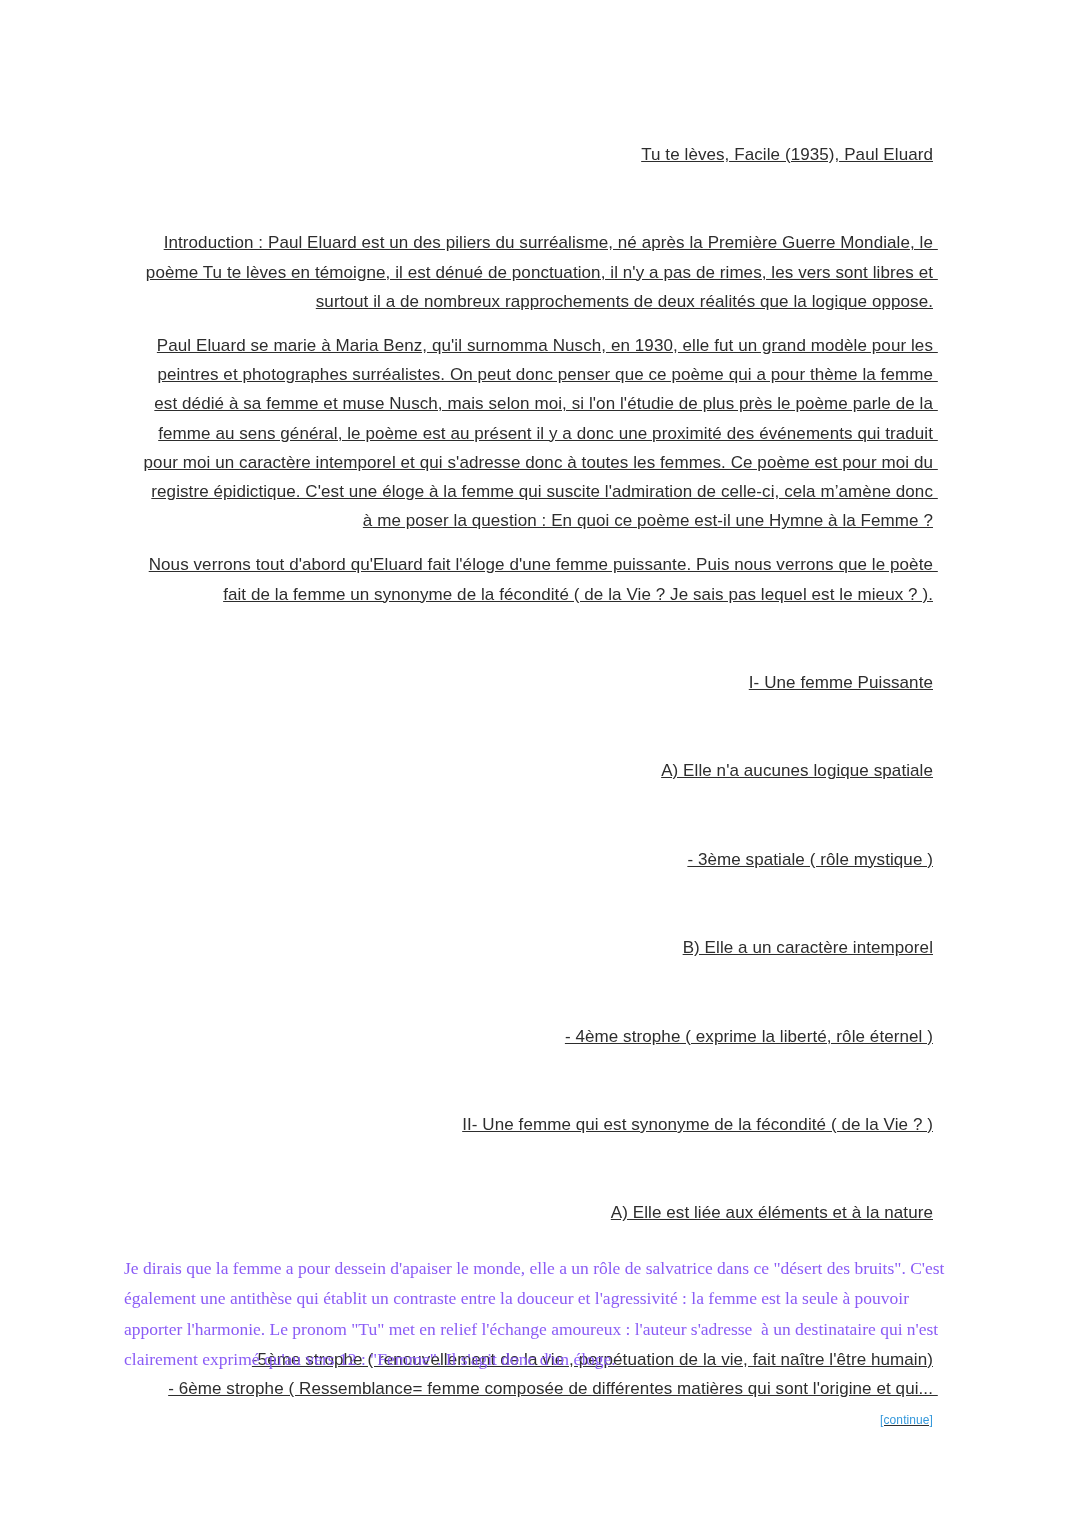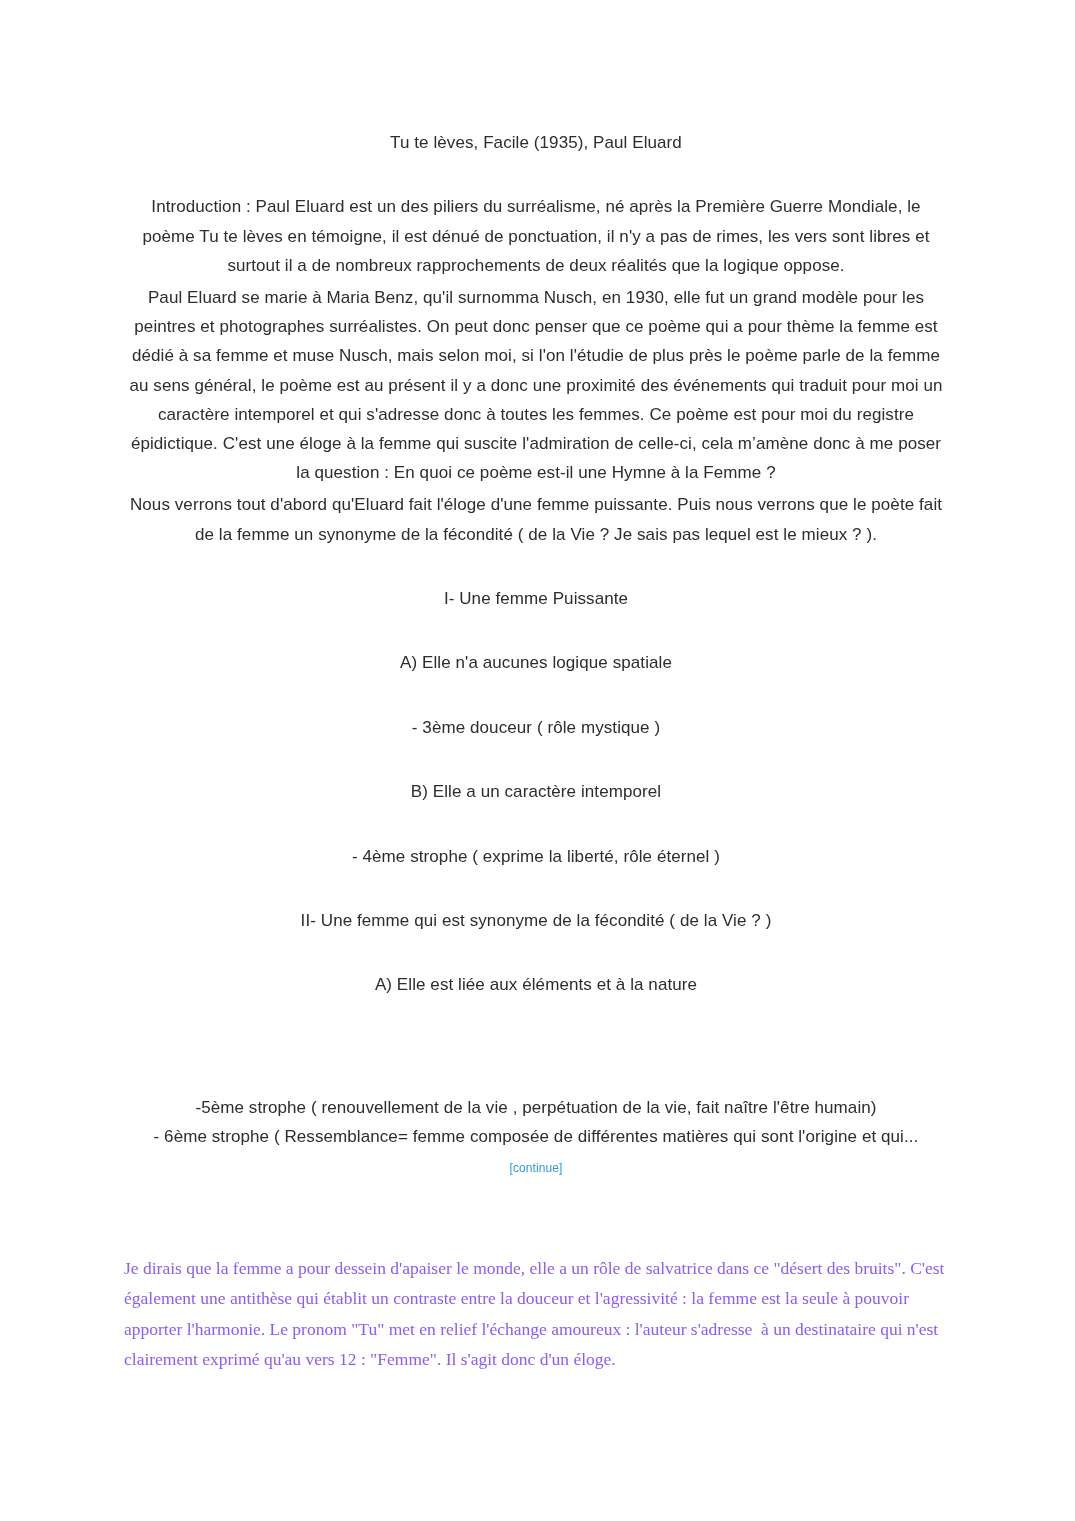--- a/index.html
+++ b/index.html
@@ -28,28 +28,29 @@
   
   .doc-body {
     position: absolute;
     left: 124px;
     top: 125px;
     width: 824px;
   }
 
   .doc-body p,
   .doc-body div.line-group {
-    margin: 3px;
+    margin: 15px;
     font-family: "Liberation Sans", sans-serif;
     font-size: 17px;
     line-height: 29.2px;
     color: #2d2d2d;
-    text-align: center;
+    text-align: right;
     letter-spacing: 0.005em;
     white-space: pre-wrap;
+    text-decoration: underline;
   }
 
   
   .spacer {
     height: 29.2px;
   }
 
   
   .continue-link {
     color: #3498db;
@@ -96,21 +97,21 @@
     <div class="spacer"></div>
 
     <p>I- Une femme Puissante</p>
 
     <div class="spacer"></div>
 
     <p>A) Elle n'a aucunes logique spatiale</p>
 
     <div class="spacer"></div>
 
-    <p>- 3ème douceur ( rôle mystique )</p>
+    <p>- 3ème spatiale ( rôle mystique )</p>
 
     <div class="spacer"></div>
 
     <p>B) Elle a un caractère intemporel</p>
 
     <div class="spacer"></div>
 
     <p>- 4ème strophe ( exprime la liberté, rôle éternel )</p>
 
     <div class="spacer"></div>

